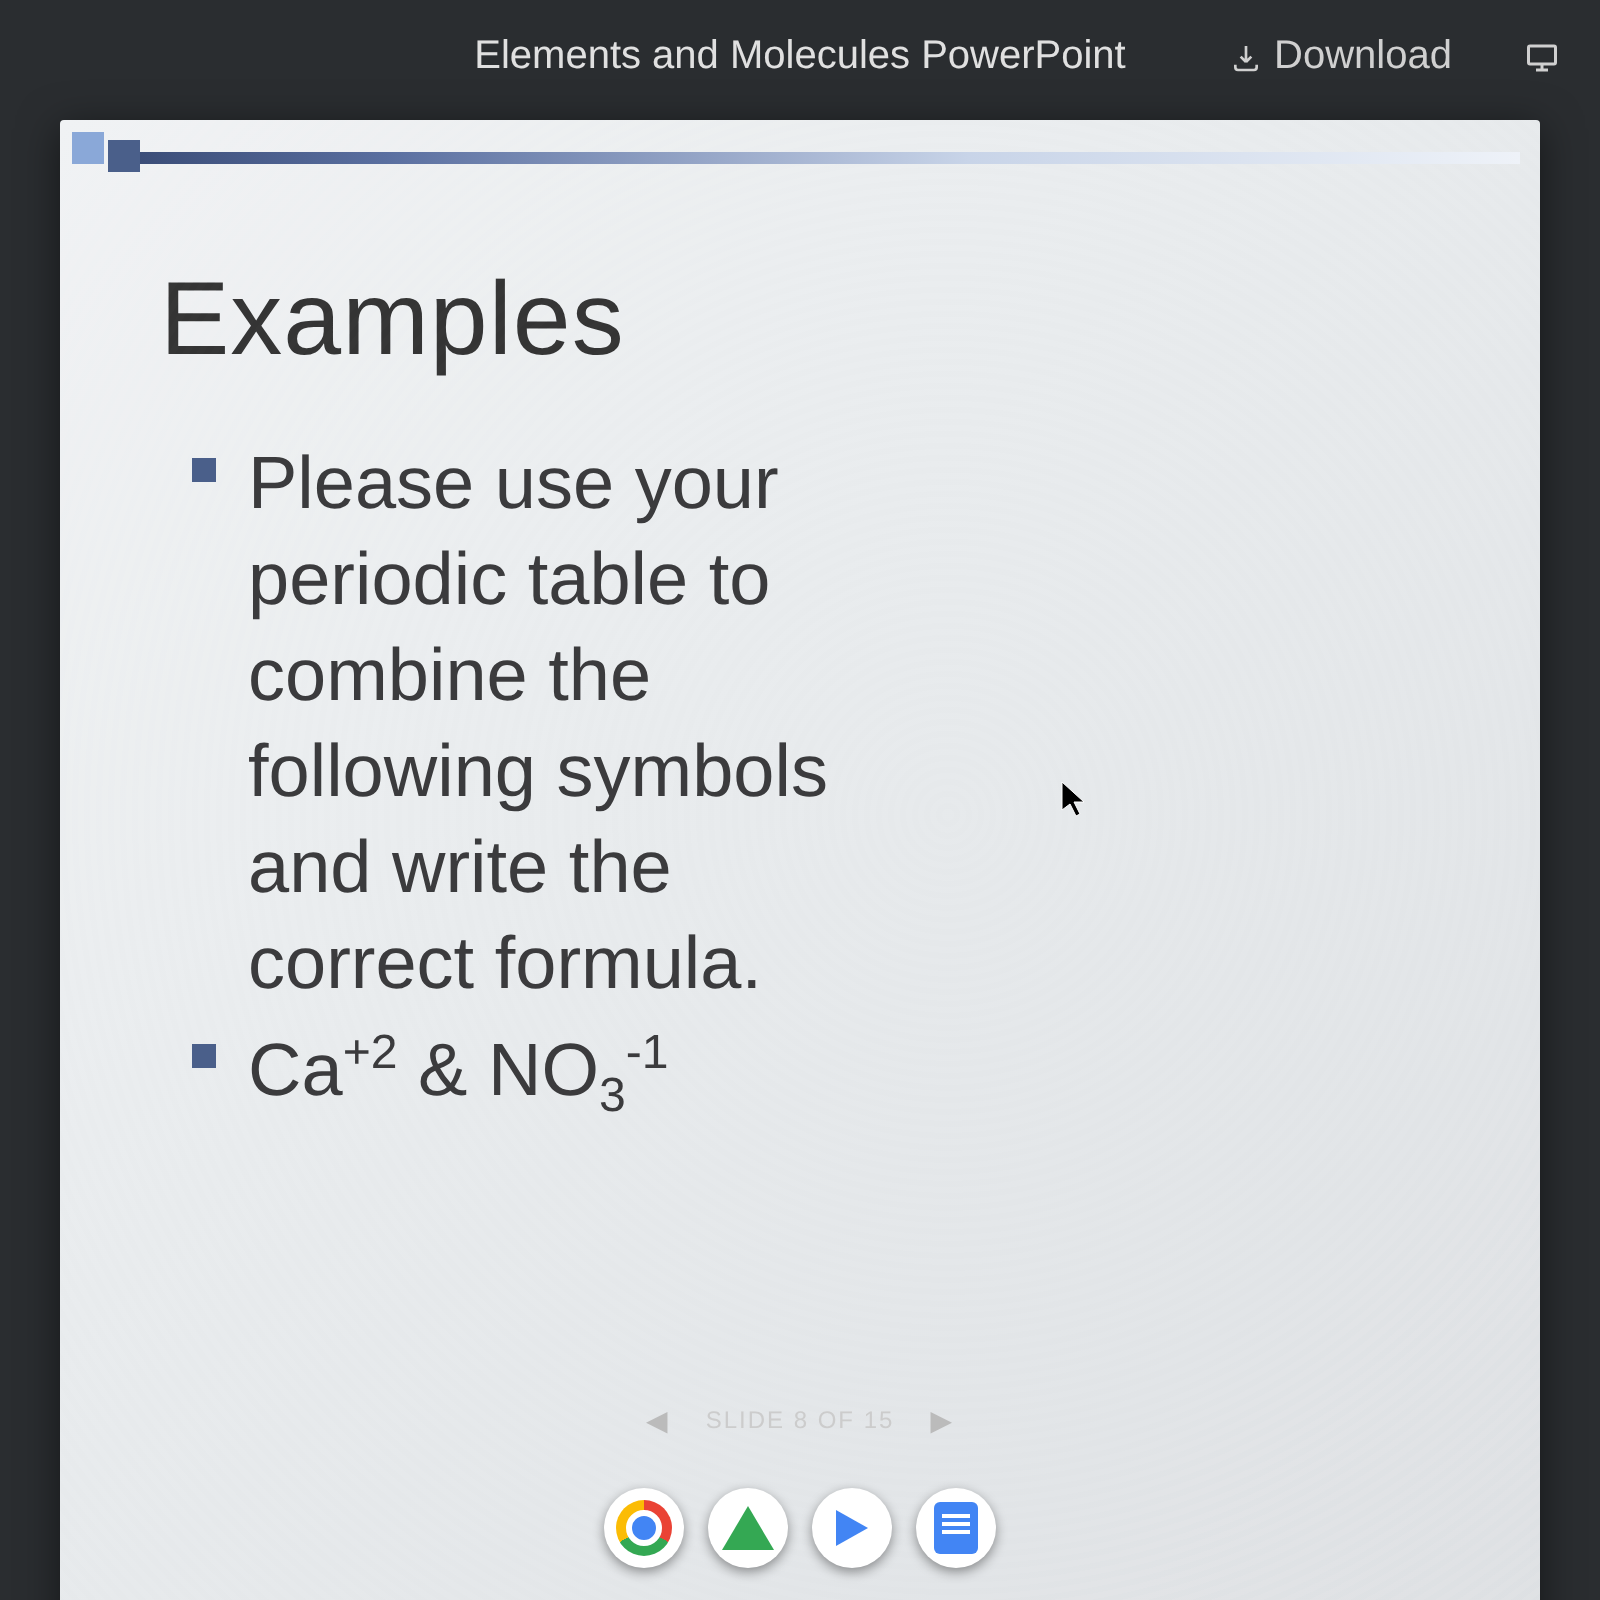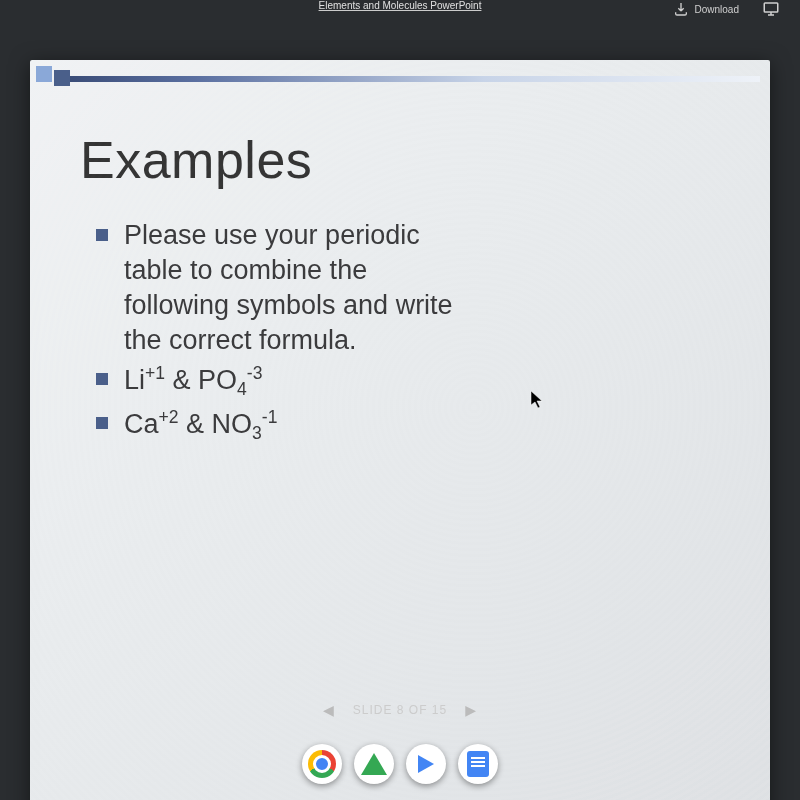--- a/index.html
+++ b/index.html
@@ -7,34 +7,33 @@
       width: 800px;
       height: 800px;
       background: #2a2d30;
       font-family: Arial, sans-serif;
       overflow: hidden;
       position: relative;
     }
     .top-bar {
       height: 40px;
       display: flex;
-      align-items: flex-start;
+      align-items: flex-end;
       justify-content: center;
       position: relative;
       color: #ccc;
-      font-size: 10px;
-      text-decoration: underline;
+      font-size: 20px;
     }
     .top-title { color: #e0e0e0; }
     .top-right {
       position: absolute;
       right: 20px;
       display: flex;
       align-items: center;
-      gap: 23px;
+      gap: 36px;
     }
     .download-btn {
       display: flex;
       align-items: center;
       gap: 6px;
       color: #d0d0d0;
       cursor: pointer;
     }
     .slide-area {
       margin: 20px 30px 0 30px;
@@ -70,21 +69,21 @@
       letter-spacing: 0.5px;
     }
     ul.bullets {
       list-style: none;
       margin-left: 16px;
       max-width: 360px;
     }
     ul.bullets li {
       position: relative;
       padding-left: 28px;
-      font-size: 27px;
+      font-size: 37px;
       line-height: 1.3;
       color: #3b3b3d;
       margin-bottom: 4px;
     }
     ul.bullets li::before {
       content: "";
       position: absolute;
       left: 0; top: 11px;
       width: 12px; height: 12px;
       background: #4a5f8a;
@@ -170,21 +169,20 @@
   <div class="slide-deco-top">
     <div class="sq1"></div>
       <div class="sq2"></div>
   </div>
   <div class="slide-rule"></div>
 
   <div class="slide-content">
     <h1 class="slide-title">Examples</h1>
     <ul class="bullets">
       <li>Please use your periodic table to combine the following symbols and write the correct formula.</li>
-      <li>Li<sup>+1</sup> &amp; PO<sub>4</sub><sup>-3</sup></li>
       <li>Ca<sup>+2</sup> &amp; NO<sub>3</sub><sup>-1</sup></li>
     </ul>
   </div>
 
   <div class="cursor">
     <svg width="16" height="20" viewBox="0 0 16 20">
         <path d="M1 1 L1 15 L5 12 L8 18 L10 17 L7 11 L12 11 Z" fill="#000" stroke="#fff" stroke-width="0.5"></path>
       </svg>
   </div>
 </div>

